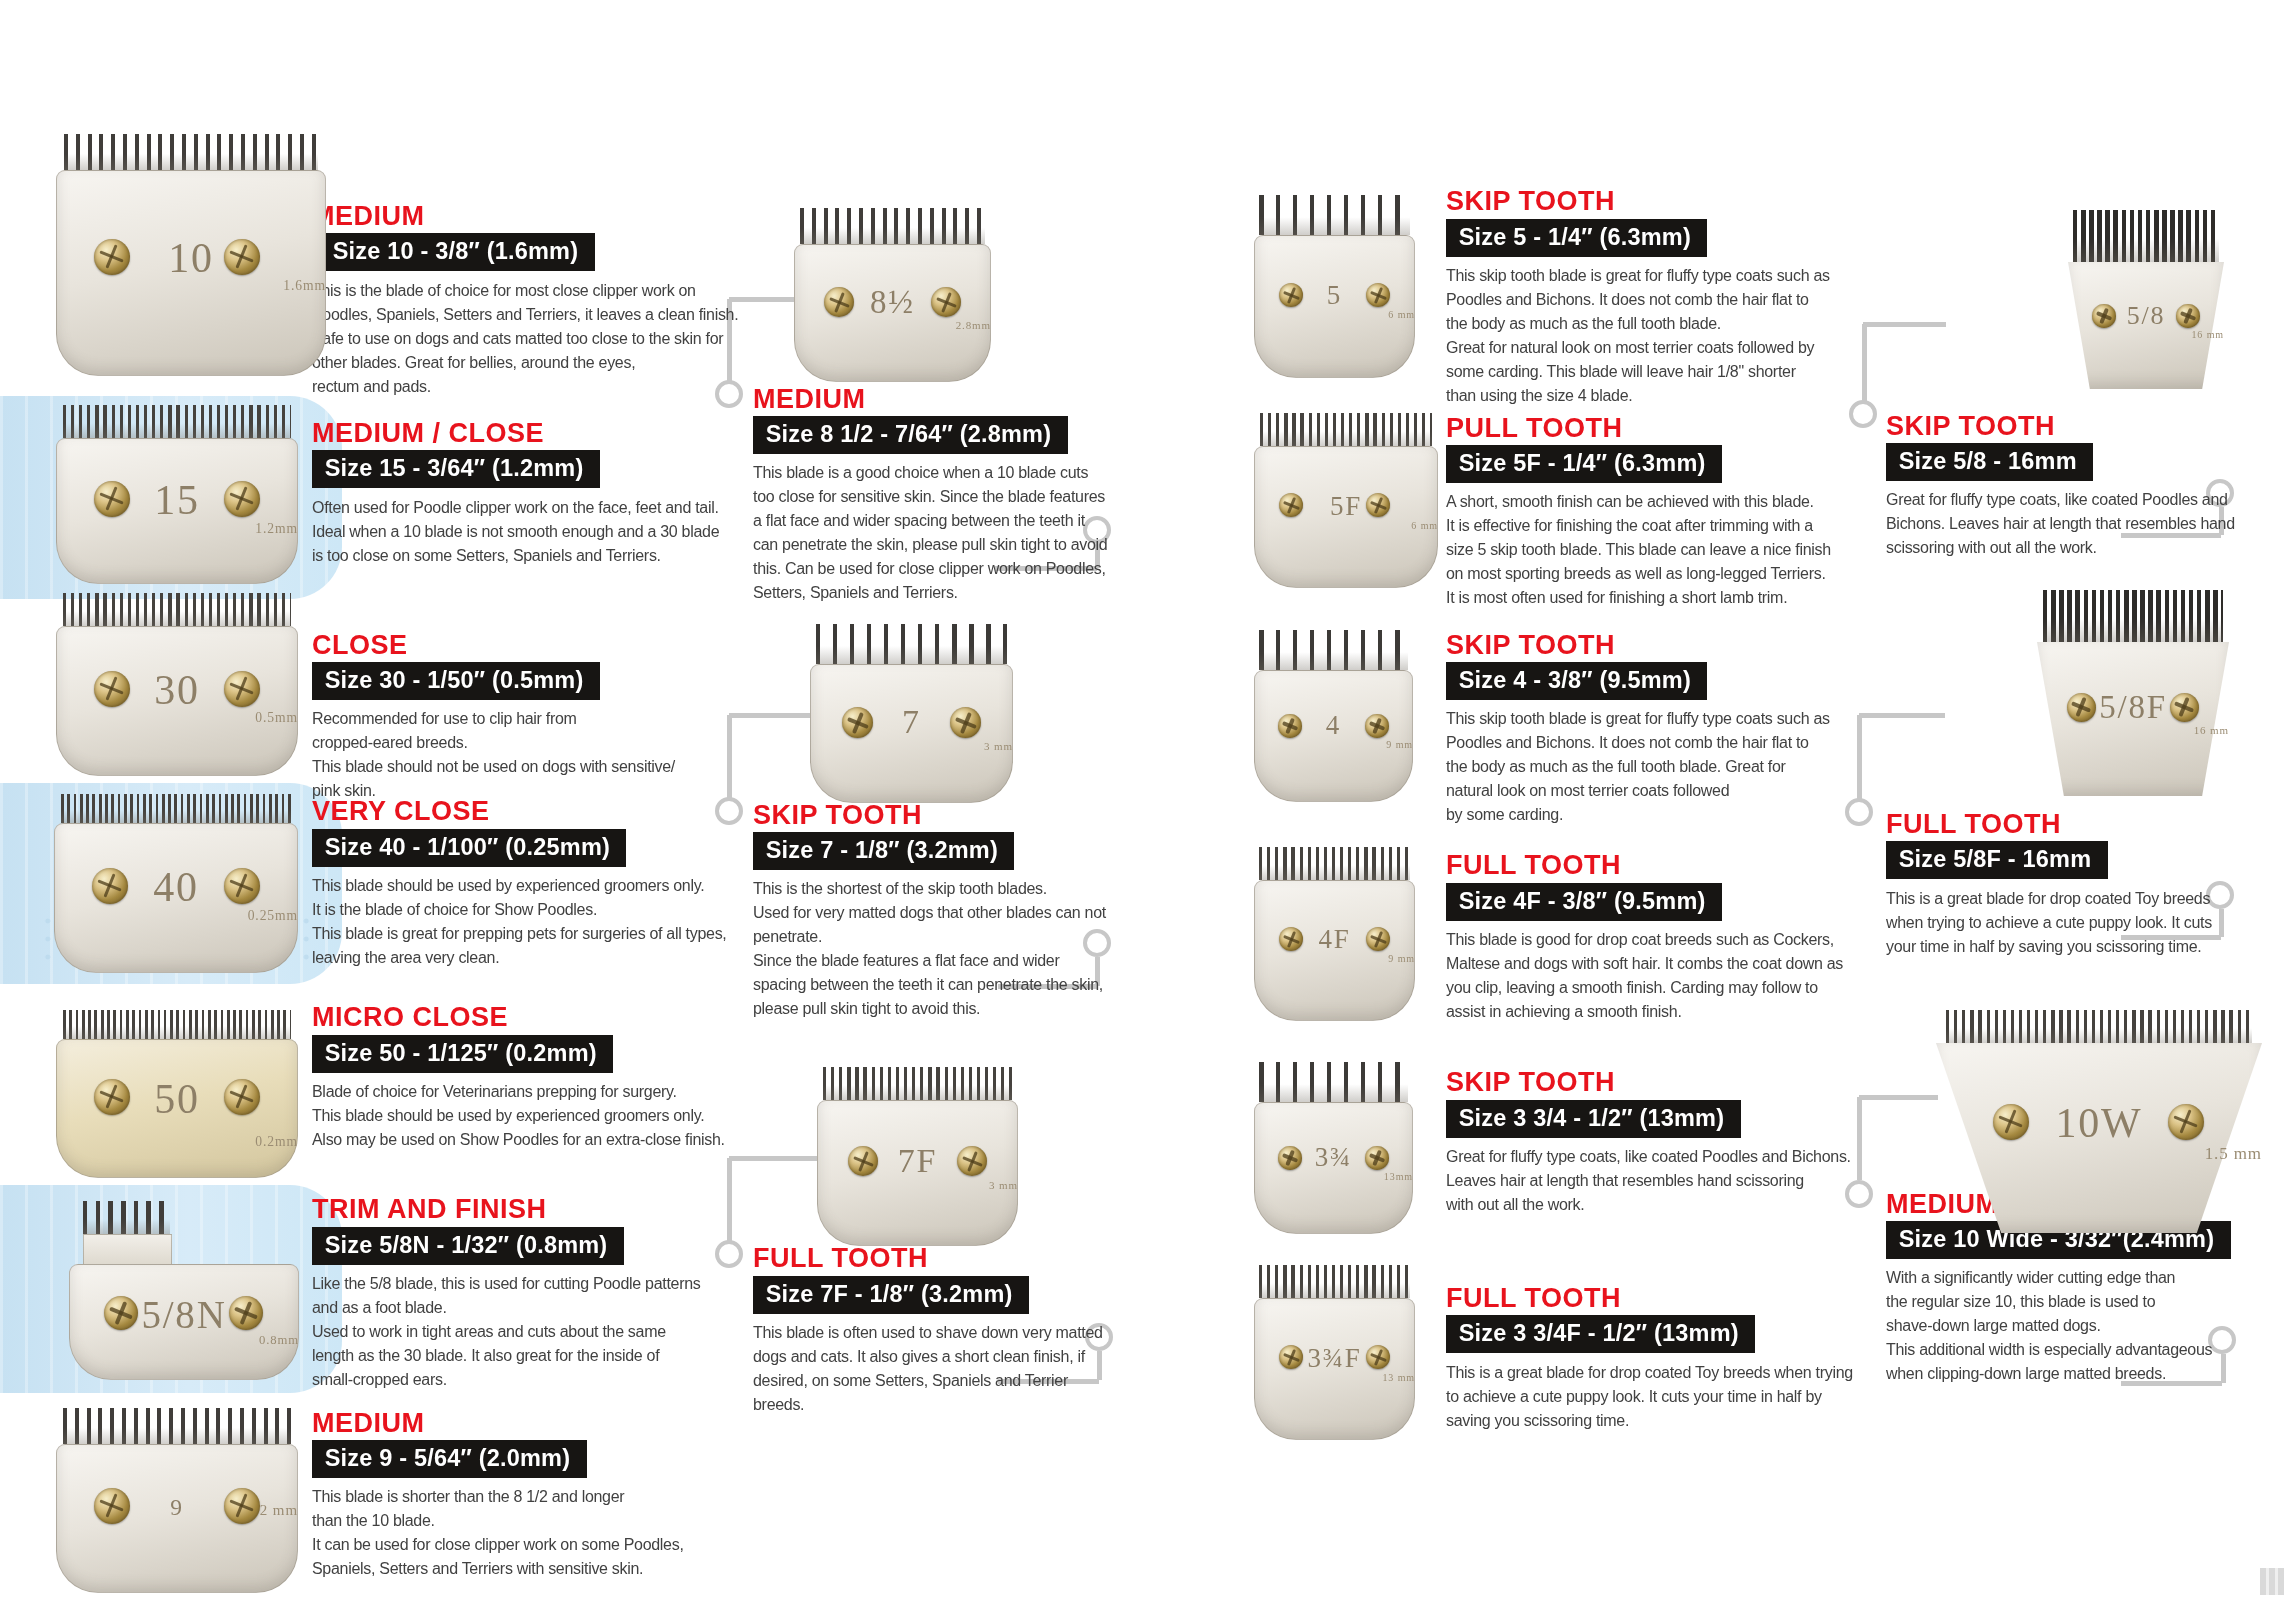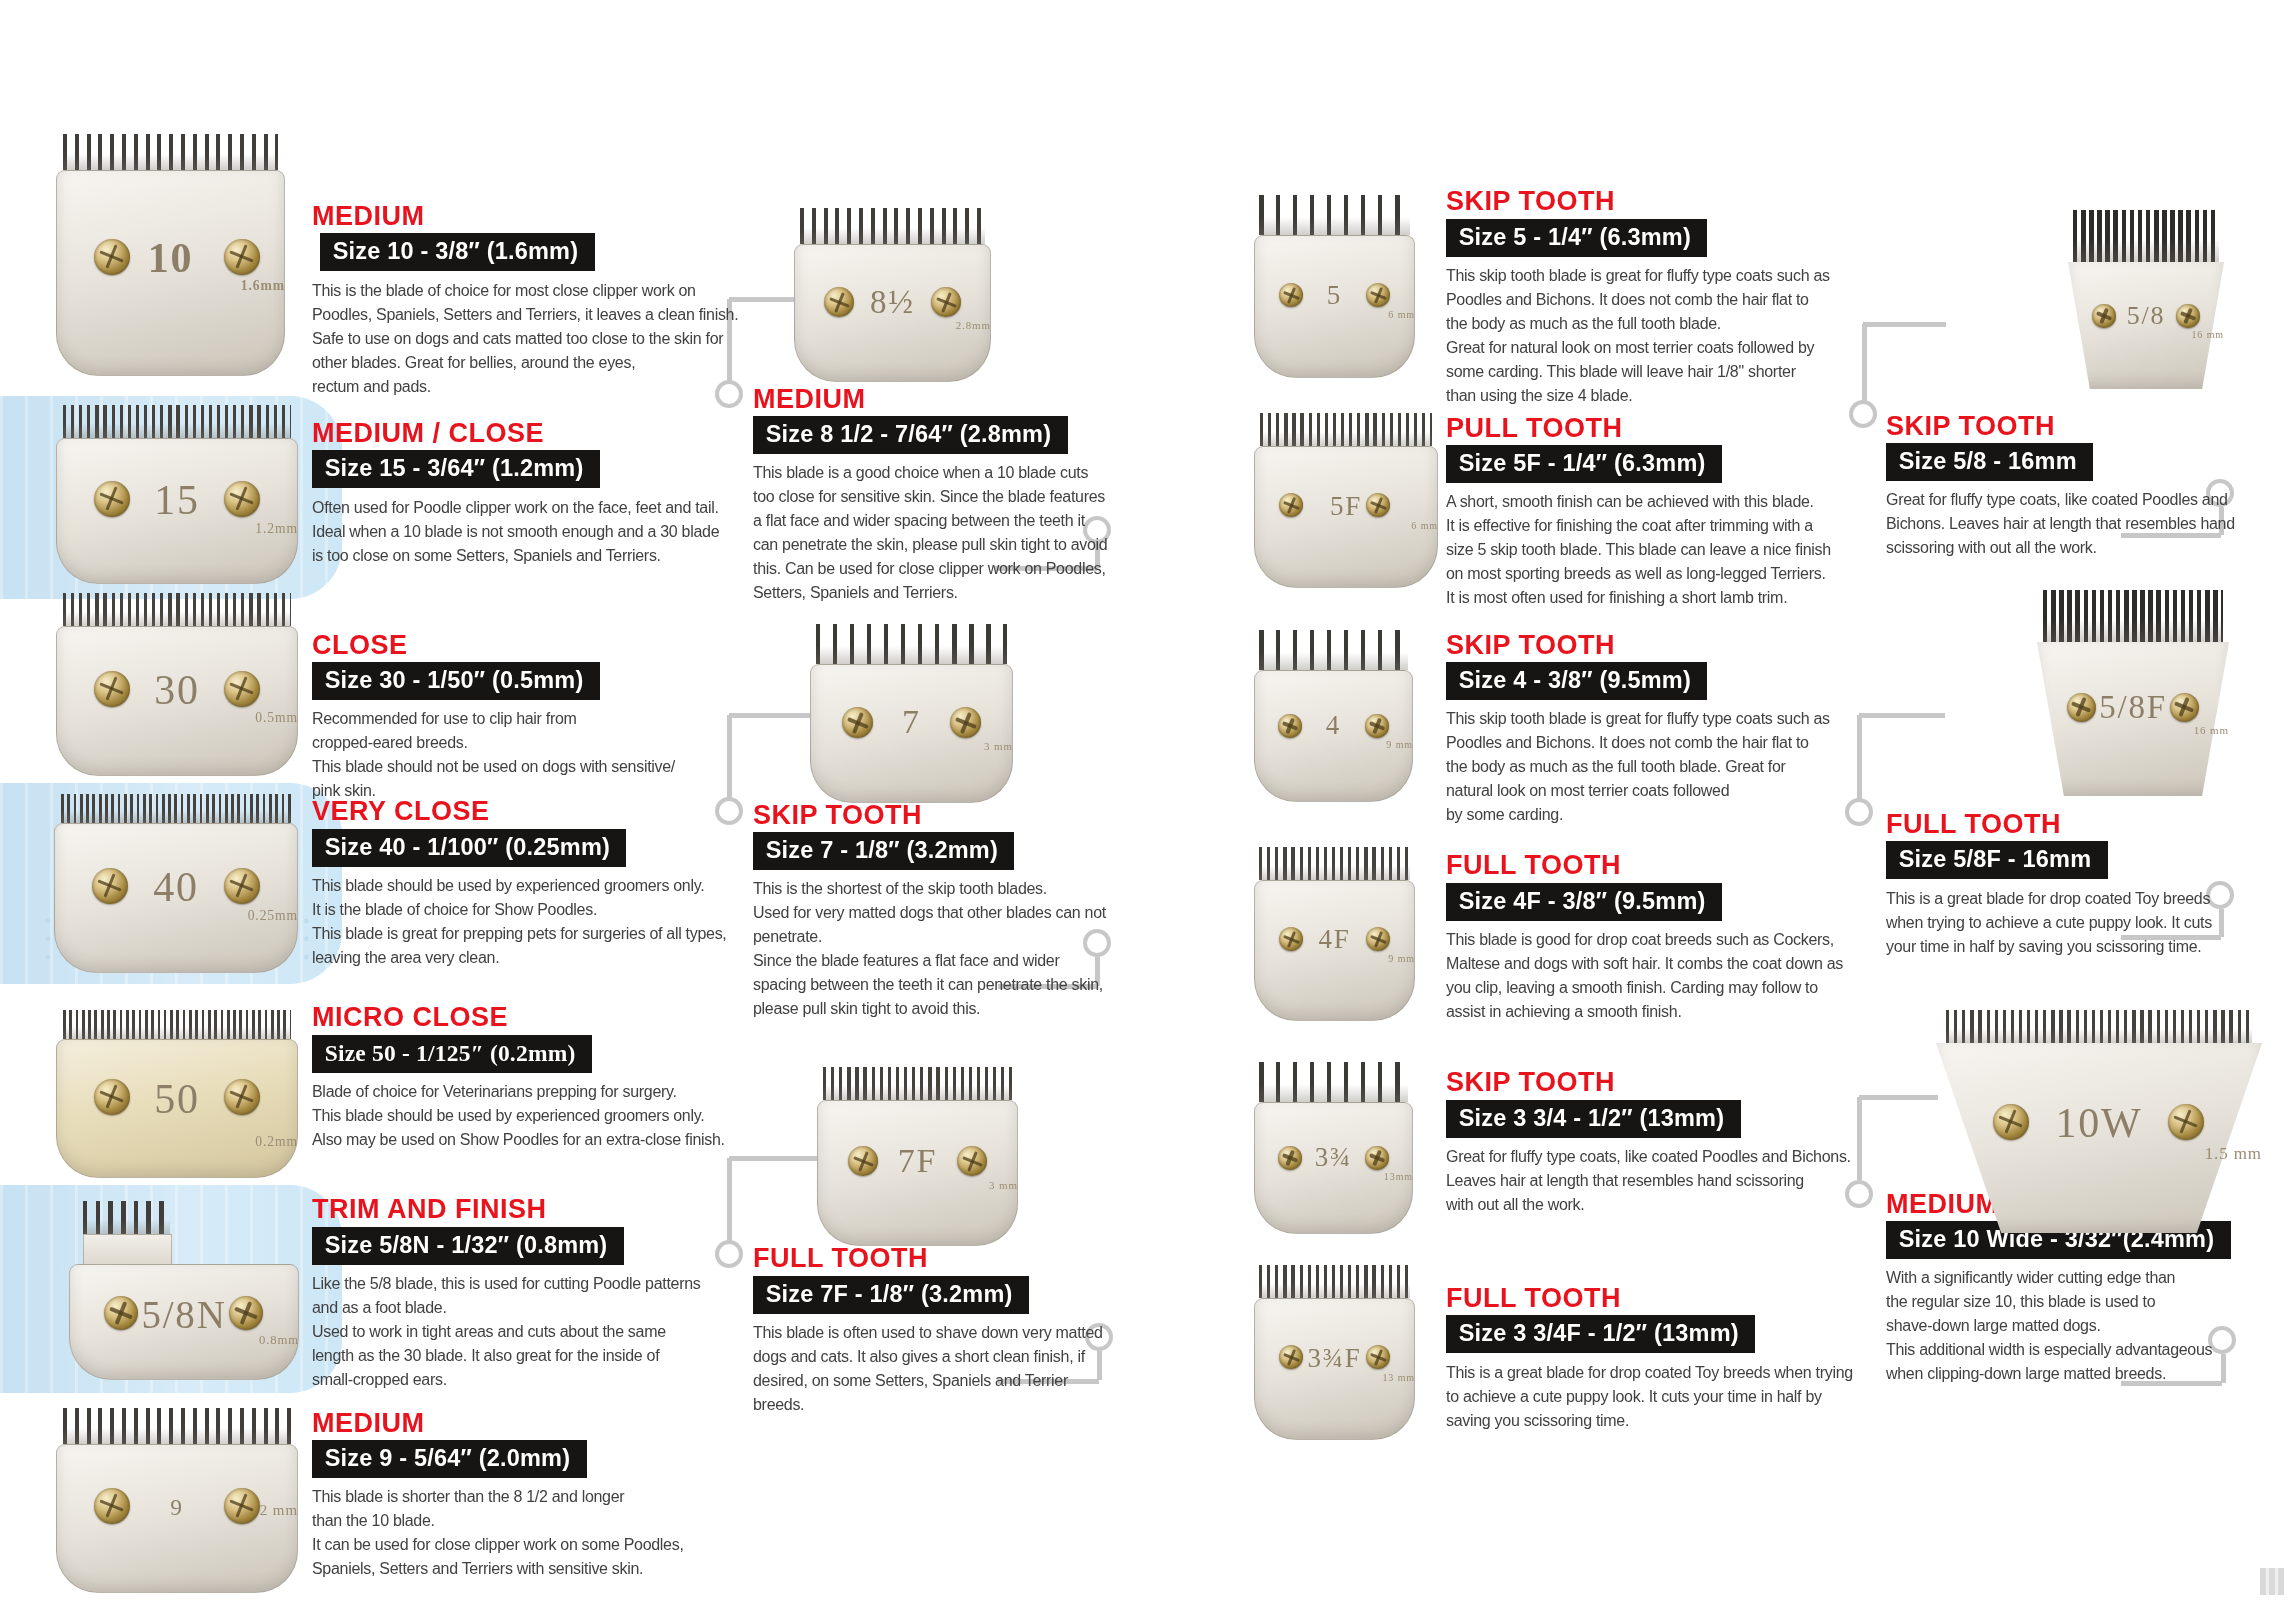--- a/index.html
+++ b/index.html
@@ -90,21 +90,21 @@
     </div>
   <div id="layer-sections">
       <div class="section">
         <div class="cat" style="left: 312px; top: 201px;">MEDIUM</div>
         <div class="badge" style="left: 320px; top: 233px;">Size 10 - 3/8″ (1.6mm)</div>
         <div class="para" style="left: 312px; top: 279px;">This is the blade of choice for most close clipper work on
 Poodles, Spaniels, Setters and Terriers, it leaves a clean finish.
 Safe to use on dogs and cats matted too close to the skin for
 other blades. Great for bellies, around the eyes,
 rectum and pads.</div>
-        <div class="blade" style="left: 56px; top: 134px; width: 229px; height: 242px; font-weight: bold;">
+        <div class="blade" style="left: 56px; top: 134px; width: 270px; height: 242px;">
           <div class="teeth" style="height: 36px; background-image: linear-gradient(rgba(0, 0, 0, 0) 55%, rgba(120, 115, 105, 0.35)), repeating-linear-gradient(90deg, rgb(64, 61, 58) 0px, rgb(64, 61, 58) 4.1px, rgba(0, 0, 0, 0) 4.1px, rgba(0, 0, 0, 0) 11.8px); left: 3%; width: 94%;"></div>
           <div class="bodyplate" style="top: 36px; border-radius: 9px 9px 42px 42px;"></div>
           <div class="bladenum" style="top: 100px; font-size: 42px;">10</div>
           <div class="blademm" style="top: 144px; font-size: 13.6px;">1.6mm</div>
           <div class="screw" style="width: 36px; height: 36px; left: 38px; top: 105px;">
             <div class="cross">
               <div class="b1"></div>
               <div class="b2"></div>
             </div>
           </div>
@@ -188,21 +188,21 @@
           <div class="screw" style="width: 36px; height: 36px; left: 170px; top: 74px;">
             <div class="cross">
               <div class="b1"></div>
               <div class="b2"></div>
             </div>
           </div>
         </div>
       </div>
       <div class="section">
         <div class="cat" style="left: 312px; top: 1002px;">MICRO CLOSE</div>
-        <div class="badge" style="left: 312px; top: 1035px; font-family: Liberation Serif, serif;">Size 50 - 1/125″ (0.2mm)</div>
+        <div class="badge" style="left: 312px; top: 1035px;">Size 50 - 1/125″ (0.2mm)</div>
         <div class="para" style="left: 312px; top: 1080px;">Blade of choice for Veterinarians prepping for surgery.
 This blade should be used by experienced groomers only.
 Also may be used on Show Poodles for an extra-close finish.</div>
         <div class="blade" style="left: 56px; top: 1010px; width: 242px; height: 168px;">
           <div class="teeth" style="height: 29px; background-image: linear-gradient(rgba(0, 0, 0, 0) 55%, rgba(120, 115, 105, 0.35)), repeating-linear-gradient(90deg, rgb(69, 66, 62) 0px, rgb(69, 66, 62) 2.7px, rgba(0, 0, 0, 0) 2.7px, rgba(0, 0, 0, 0) 6.3px); left: 3%; width: 94%;"></div>
           <div class="bodyplate warm" style="top: 29px; border-radius: 9px 9px 42px 42px;"></div>
           <div class="bladenum" style="top: 65px; font-size: 42px;">50</div>
           <div class="blademm" style="top: 124px; font-size: 13.6px;">0.2mm</div>
           <div class="screw" style="width: 36px; height: 36px; left: 38px; top: 69px;">
             <div class="cross">

